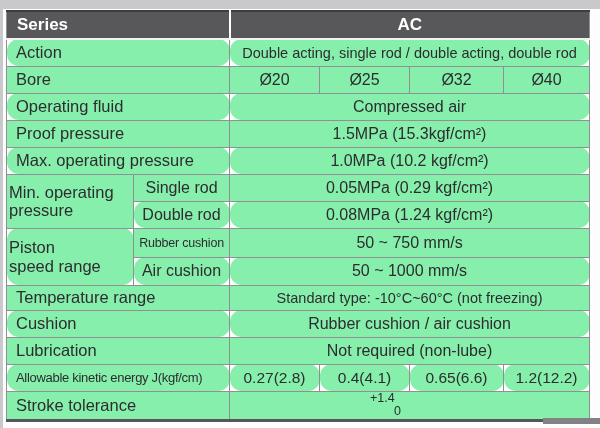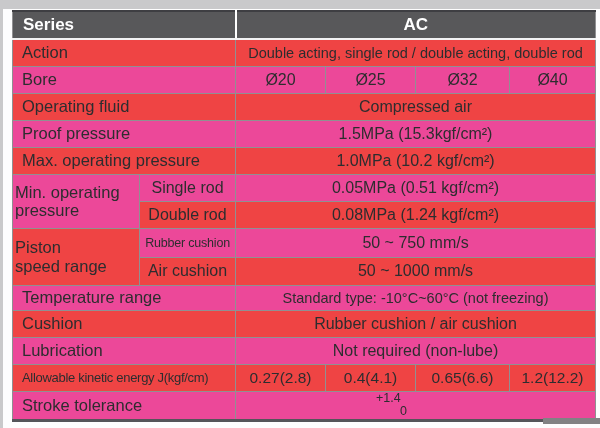--- a/index.html
+++ b/index.html
@@ -5,37 +5,37 @@
   * { margin:0; padding:0; box-sizing:border-box; }
   html,body { width:600px; height:428px; }
   body { font-family:"Liberation Sans", sans-serif; background:#ffffff; }
   .page { position:relative; width:600px; height:428px; background:#fdfdfe; overflow:hidden; }
 
   .scan-strip-top  { position:absolute; left:0; top:0; width:600px; height:9px; background:#c9c9cb; }
   .scan-strip-left { position:absolute; left:0; top:0; width:3px; height:428px; background:#c9c9cb; }
   .corner-bar      { position:absolute; left:543px; top:418px; width:57px; height:6px; background:#828284; }
 
   table.spec {
-    position:absolute; left:12px; top:10px; width:583px;
+    position:absolute; left:6px; top:10px; width:583px;
     border-collapse:collapse; table-layout:fixed;
     color:#2d2d2f;
     border:1px solid #8d8d90;
     border-bottom:3px solid #55555a;
   }
   td, th { border:1px solid #909092; overflow:hidden; white-space:nowrap; }
   tr { height:27px; }
   tr.hdr { height:28px; }
 
   th { background:#58585a; color:#ffffff; font-size:17px; font-weight:bold;
        border-top:2px solid #3e3e42; border-bottom:2px solid #f2f2f3; }
   th.series { text-align:left; padding-left:10px; border-right:2px solid #ffffff; }
   th.ac { text-align:center; }
 
-  .bg-w { background:#ec4899; }
-  .bg-g { background:#ef4444; }
+  .bg-w { background:#86efac; }
+  .bg-g { background:#86efac;border-radius:12px; }
 
   td.lbl { text-align:left; padding-left:9px; font-size:16.5px; }
   td.lbl2 { text-align:left; padding-left:2px; font-size:16.5px;
             white-space:pre-line; line-height:1.12; }
   td.sub { text-align:center; font-size:16px; }
   td.sub.sm { font-size:12.5px; letter-spacing:-0.2px; }
   td.val { text-align:center; font-size:16px; }
   td.val.md { font-size:14.5px; }
   td.val.kin { font-size:15.5px; }
   td.lbl.sm { font-size:13px; letter-spacing:-0.3px; }
@@ -93,21 +93,21 @@
 
     <tr>
       <td class="lbl bg-g" colspan="2">Max. operating pressure</td>
       <td class="val bg-g" colspan="4">1.0MPa (10.2 kgf/cm²)</td>
     </tr>
 
     <tr>
       <td class="lbl2 bg-w" rowspan="2">Min. operating
 pressure</td>
       <td class="sub bg-w">Single rod</td>
-      <td class="val bg-w" colspan="4">0.05MPa (0.51 kgf/cm²)</td>
+      <td class="val bg-w" colspan="4">0.05MPa (0.29 kgf/cm²)</td>
     </tr>
     <tr>
       <td class="sub bg-g">Double rod</td>
       <td class="val bg-g" colspan="4">0.08MPa (1.24 kgf/cm²)</td>
     </tr>
 
     <tr style="height:29px">
       <td class="lbl2 bg-g" rowspan="2">Piston
 speed range</td>
       <td class="sub sm bg-w">Rubber cushion</td>

